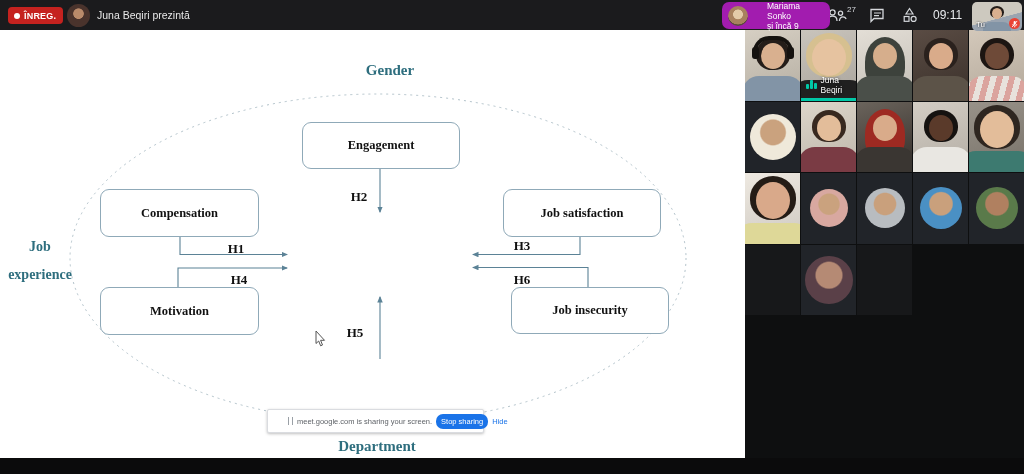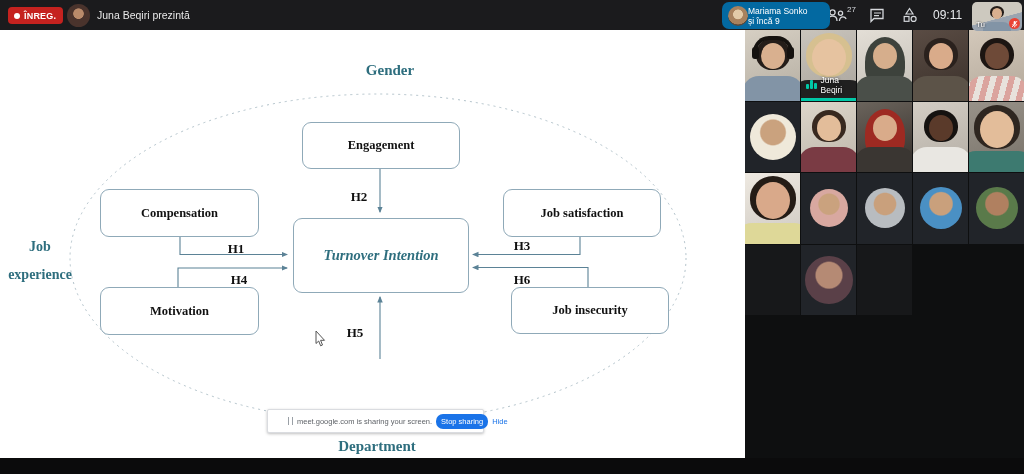--- a/index.html
+++ b/index.html
@@ -3,21 +3,21 @@
 <meta charset="utf-8">
 <style>
   html,body{margin:0;padding:0;}
   body{width:1024px;height:474px;position:relative;background:#0b0b0c;font-family:"Liberation Sans",sans-serif;overflow:hidden;}
   
   #topbar{position:absolute;left:0;top:0;width:1024px;height:30px;background:#1b1b1d;z-index:5;}
   #rec-badge{position:absolute;left:8px;top:7px;height:17px;background:#c5221f;border-radius:4px;display:flex;align-items:center;gap:4px;padding:0 7px 0 6px;color:#fff;font-size:9px;font-weight:bold;letter-spacing:.2px;}
   #rec-dot{width:6px;height:6px;border-radius:50%;background:#fff;}
   #presenter-avatar{position:absolute;left:67px;top:4px;width:23px;height:23px;border-radius:50%;background:radial-gradient(circle at 50% 42%,#b98a6a 0 28%,#4a332c 32%);}
   #presenter-name{position:absolute;left:97px;top:9px;color:#e8e8e8;font-size:10.5px;}
-  #pill{position:absolute;left:722px;top:2px;width:108px;height:27px;background:#0369a1;border-radius:7px;display:flex;align-items:center;gap:0;padding:0 6px;box-sizing:border-box;z-index:7;}
+  #pill{position:absolute;left:722px;top:2px;width:108px;height:27px;background:#a21caf;border-radius:7px;display:flex;align-items:center;gap:19px;padding:0 6px;box-sizing:border-box;z-index:7;}
   #pill-avatar{width:20px;height:20px;border-radius:50%;background:radial-gradient(circle at 50% 42%,#e3cba8 0 30%,#a8825e 34% 64%,#5a4a3c 67%);flex:none;}
   #pill-text{color:#fff;font-size:8.5px;line-height:10px;}
   .ticon{position:absolute;top:0;height:30px;display:flex;align-items:center;}
   #icon-people{left:826px;} #icon-chat{left:869px;} #icon-shapes{left:901px;}
   #people-count{position:absolute;top:5px;right:-9px;font-size:8px;color:#d5d8dc;}
   #clock{position:absolute;left:933px;top:0;height:30px;display:flex;align-items:center;font-size:12px;color:#e8eaed;}
   #self-thumb{position:absolute;left:972px;top:2px;width:50px;height:29px;border-radius:5px;background:linear-gradient(165deg,#cdc9bf 0 55%,#9aa4b0 56%);overflow:hidden;z-index:7;}
   #self-thumb .hair{position:absolute;left:50%;top:4px;transform:translateX(-50%);width:14px;height:12px;border-radius:50% 50% 46% 46%;background:#241d19;}
   #self-thumb .head{position:absolute;left:50%;top:6px;transform:translateX(-50%);width:10px;height:11px;border-radius:50%;background:#d9b08f;}
   #self-thumb .torso{position:absolute;left:50%;bottom:-6px;transform:translateX(-50%);width:28px;height:15px;border-radius:8px 8px 0 0;background:#8294a6;}
@@ -144,21 +144,20 @@
   </svg>
   <div class="tlabel" id="lbl-gender">Gender</div>
   <div class="tlabel" id="lbl-jobexp">
     <div>Job</div>
     <div>experience</div>
   </div>
   <div class="tlabel" id="lbl-dept">Department</div>
   <div class="node" id="n-engagement">Engagement</div>
   <div class="node" id="n-compensation">Compensation</div>
   <div class="node" id="n-motivation">Motivation</div>
-  <div class="node" id="n-turnover">Turnover Intention</div>
   <div class="node" id="n-jobsat">Job satisfaction</div>
   <div class="node" id="n-jobinsec">Job insecurity</div>
   <div class="hlab" id="h1">H1</div>
   <div class="hlab" id="h2">H2</div>
   <div class="hlab" id="h3">H3</div>
   <div class="hlab" id="h4">H4</div>
   <div class="hlab" id="h5">H5</div>
   <div class="hlab" id="h6">H6</div>
   <svg id="cursor" width="11" height="17" viewBox="0 0 11 17">
     <path d="M1,1 L1,13.5 L3.7,11 L5.6,15.8 L7.5,15 L5.6,10.3 L9.5,10.3 z" fill="#fff" stroke="#555" stroke-width="1"></path>

